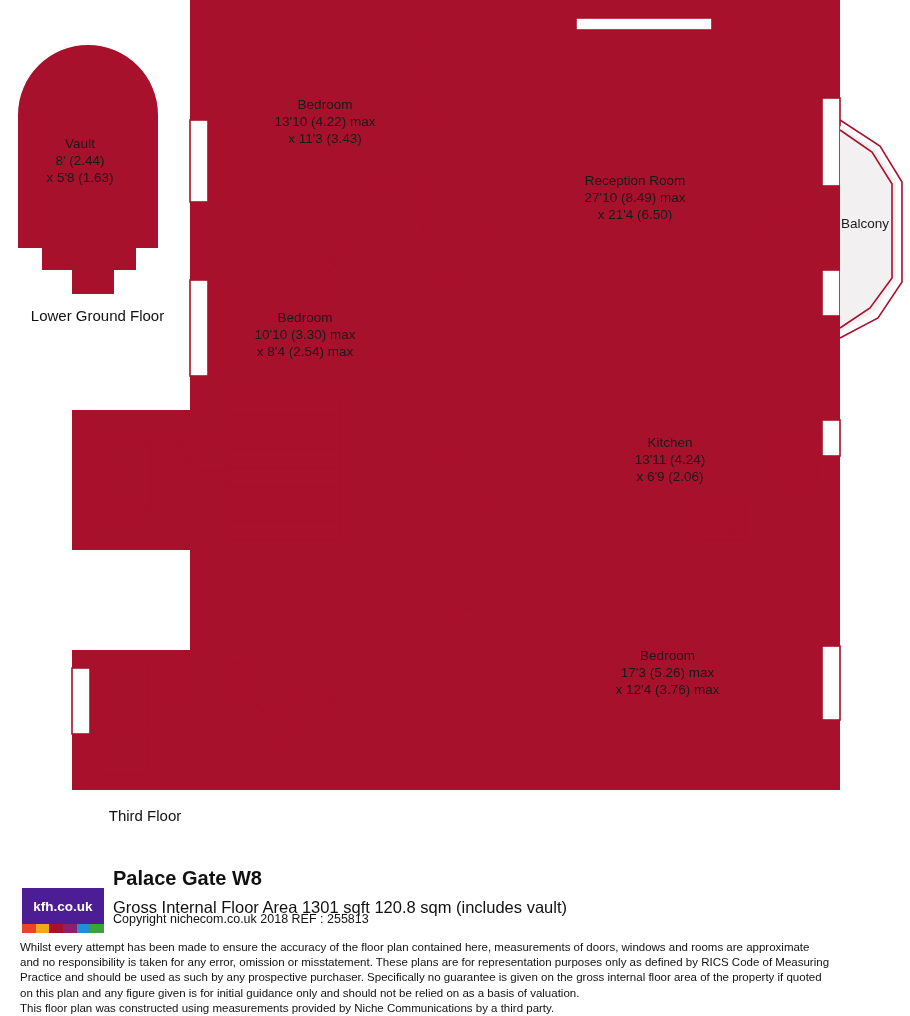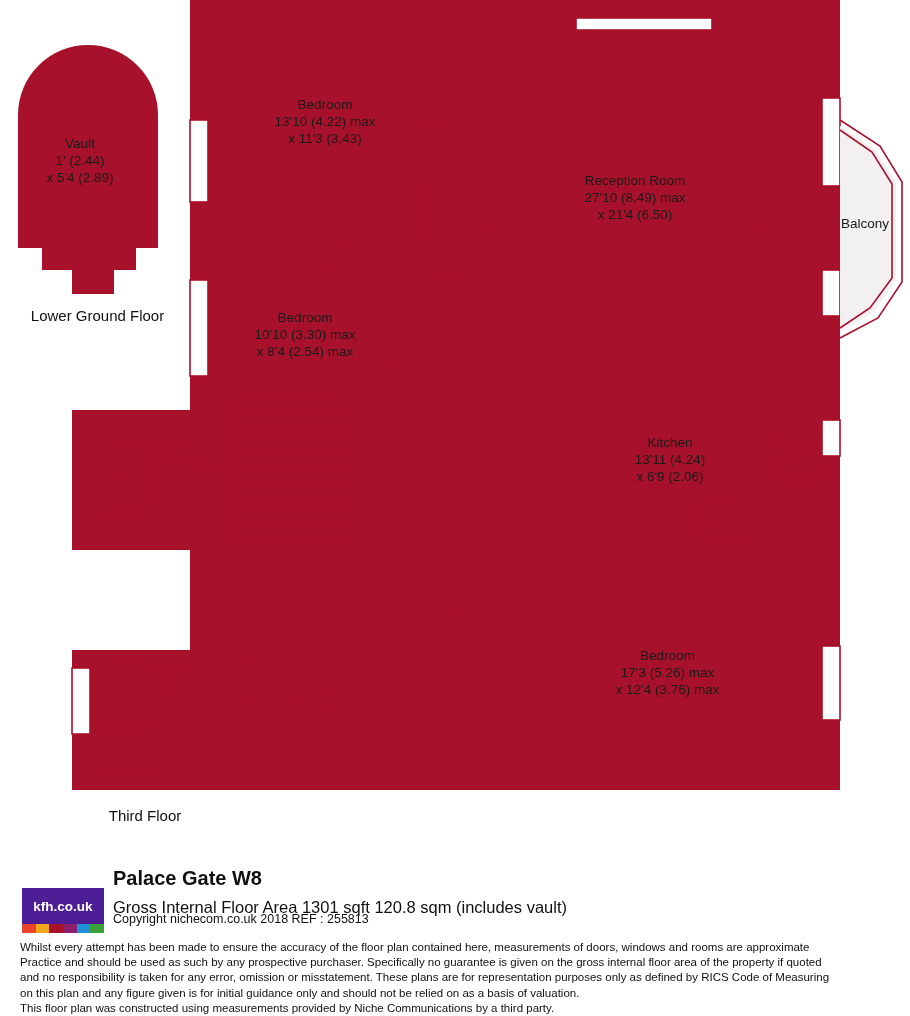--- a/index.html
+++ b/index.html
@@ -181,22 +181,22 @@
     <rect class="thin2" x="700" y="500" width="46" height="40"></rect>
     <circle class="thin2" cx="712" cy="512" r="5"></circle>
     <circle class="thin2" cx="734" cy="512" r="5"></circle>
     <circle class="thin2" cx="712" cy="530" r="5"></circle>
     <circle class="thin2" cx="734" cy="530" r="5"></circle>
   </g>
 </svg>
 
 <div class="lbl" style="left:20px;top:135px;width:120px;">
   <span class="t">Vault</span>
-  <span class="t">1' (2.44)</span>
-  <span class="t">x 5'4 (2.89)</span>
+  <span class="t">8' (2.44)</span>
+  <span class="t">x 5'8 (1.63)</span>
 </div>
 
 <div class="lbl" style="left:210px;top:96px;width:230px;">
   <span class="t">Bedroom</span>
   <span class="t">13'10 (4.22) max</span>
   <span class="t">x 11'3 (3.43)</span>
 </div>
 
 <div class="lbl" style="left:480px;top:172px;width:310px;">
   <span class="t">Reception Room</span>
@@ -246,18 +246,18 @@
       <i style="background:#1f8fd6"></i>
       <i style="background:#3aa43a"></i>
   </div>
 
   <div class="addr">Palace Gate  W8</div>
   <div class="area">Gross Internal Floor Area 1301 sqft 120.8 sqm (includes vault)</div>
   <div class="copy">Copyright nichecom.co.uk 2018 REF : 255813</div>
 
   <div class="disclaimer">
     <span>Whilst every attempt has been made to ensure the accuracy of the floor plan contained here, measurements of doors, windows and rooms are approximate</span>
+    <span>and no responsibility is taken for any error, omission or misstatement. These plans are for representation purposes only as defined by RICS Code of Measuring</span>
     <span>Practice and should be used as such by any prospective purchaser.  Specifically no guarantee is given on the gross internal floor area of the property if quoted</span>
-    <span>and no responsibility is taken for any error, omission or misstatement. These plans are for representation purposes only as defined by RICS Code of Measuring</span>
     <span>on this plan and any figure given is for initial guidance only and should not be relied on as a basis of valuation.</span>
     <span>This floor plan was constructed using measurements provided by Niche Communications by a third party.</span>
   </div>
 </div>
 
 </body></html>

